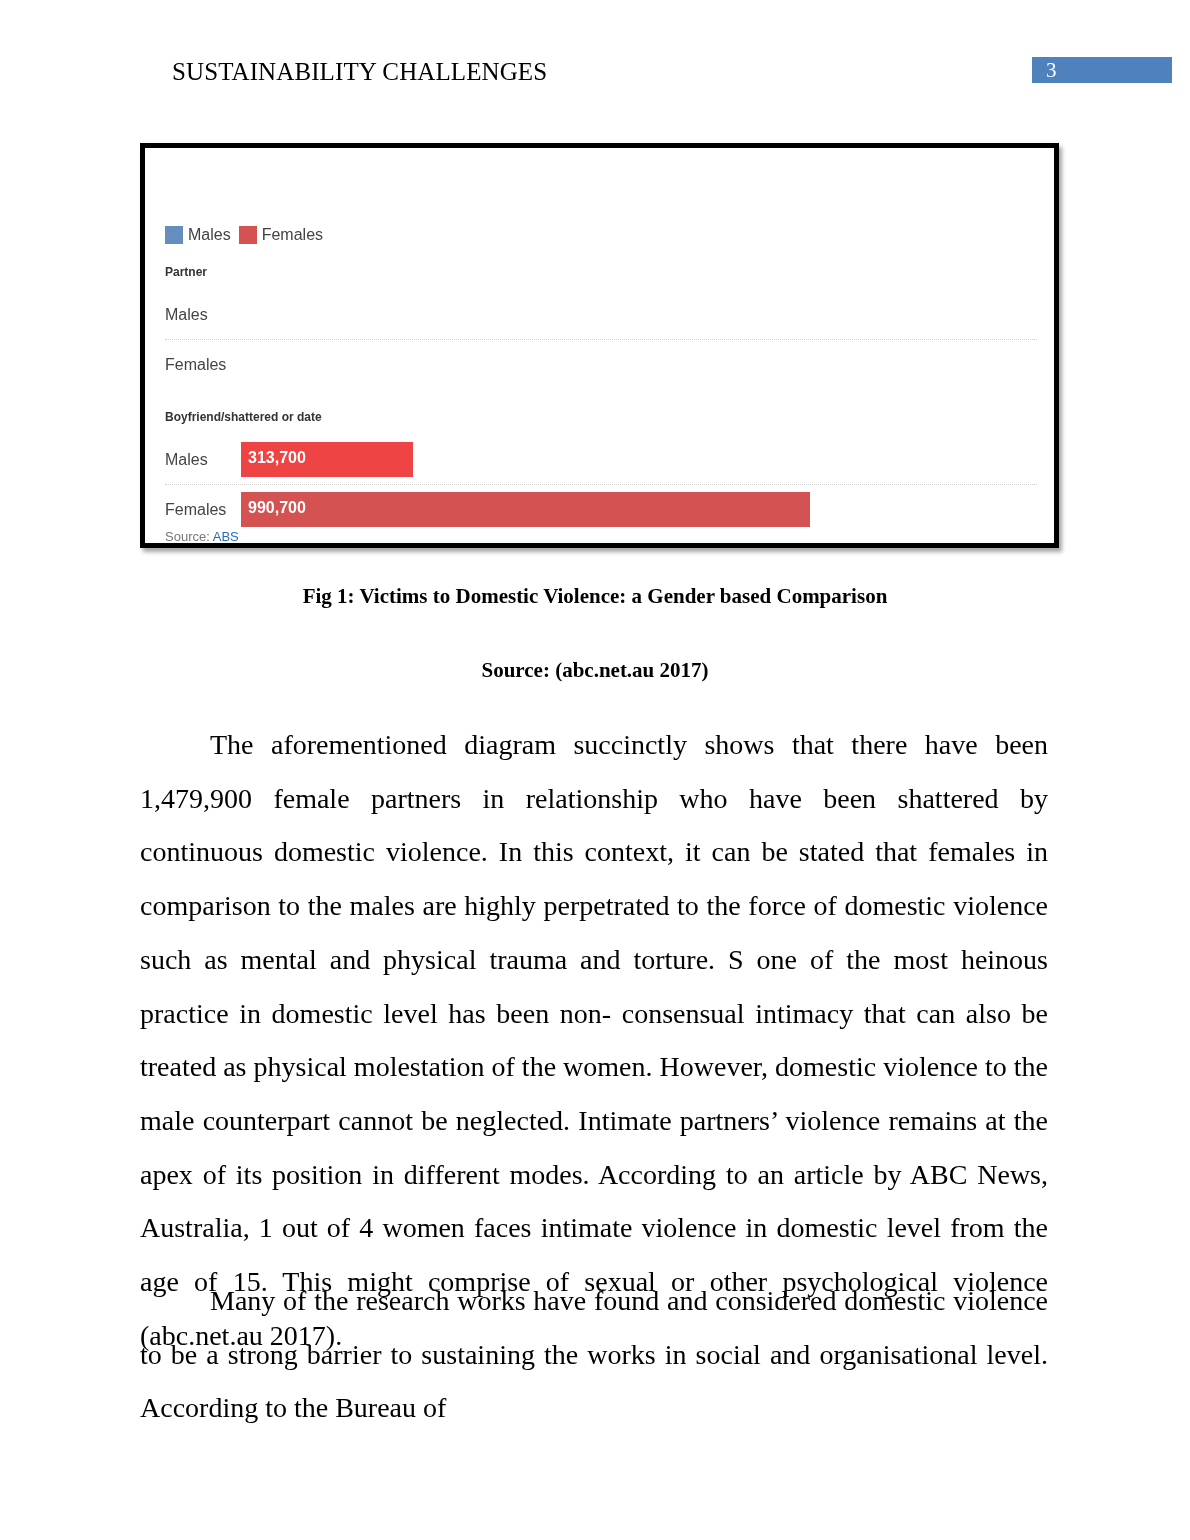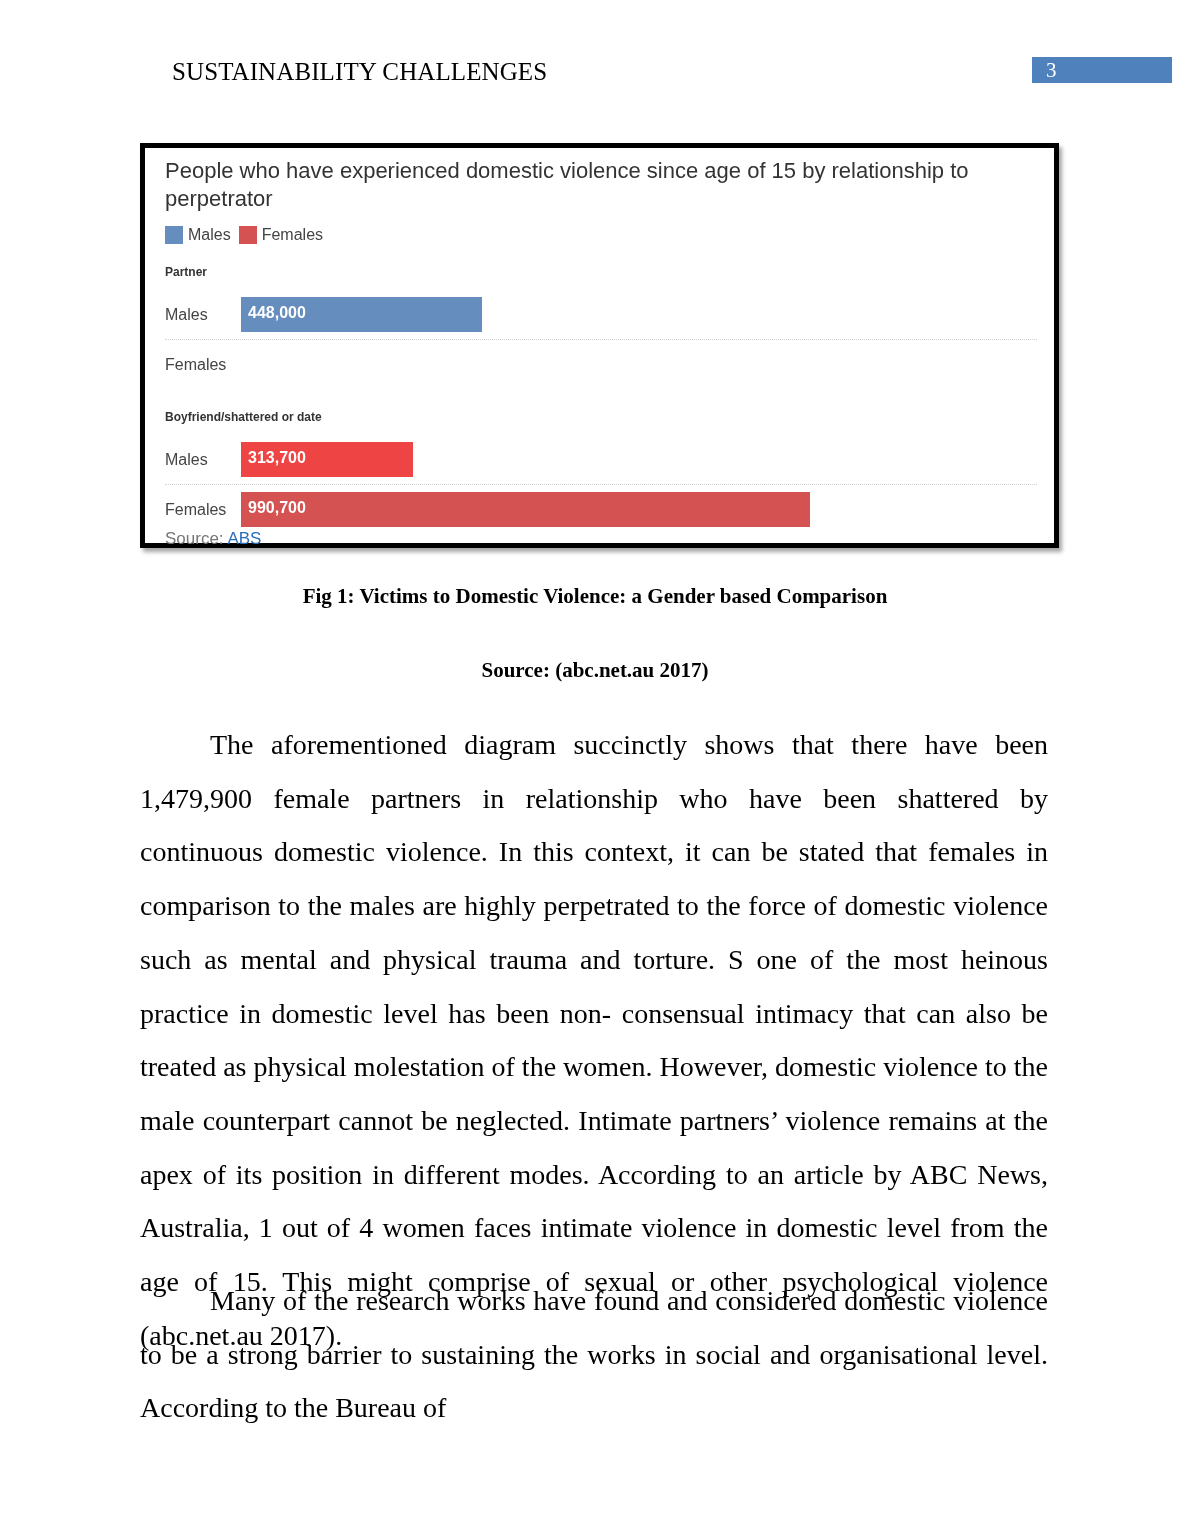--- a/index.html
+++ b/index.html
@@ -16,57 +16,53 @@
                  font-family: "Liberation Sans", sans-serif; color: #333; }
   .chart-title { position: absolute; left: 20px; top: 9px; width: 880px; font-size: 22px; line-height: 28px; color: #333; }
   .legend { position: absolute; left: 20px; top: 78px; display: flex; align-items: center; font-size: 16px; color: #444; }
   .legend-swatch { width: 18px; height: 18px; display: inline-block; margin-right: 5px; }
   .legend-item { display: flex; align-items: center; margin-right: 8px; }
   .group-label { position: absolute; left: 20px; font-size: 12px; font-weight: bold; color: #333; }
   .row-label { position: absolute; left: 20px; font-size: 16px; color: #444; }
   .bar { position: absolute; left: 96px; height: 35px; }
   .bar-label { position: absolute; left: 7px; top: 7px; color: #fff; font-size: 16px; font-weight: bold; white-space: nowrap; }
   .separator { position: absolute; left: 20px; width: 872px; border-top: 1px dotted #cfcfcf; }
-  .chart-source { position: absolute; left: 20px; top: 381px; font-size: 17px; color: #777; }
+  .chart-source { position: absolute; left: 20px; top: 381px; font-size: 13px; color: #777; }
   .chart-source a { color: #2a6ebb; text-decoration: none; }
 
   .caption { position: absolute; left: 0; width: 1190px; text-align: center; font-weight: bold; font-size: 21px; font-family: Liberation Serif, serif; }
 
   .body-text { position: absolute; left: 140px; width: 908px; font-size: 28px; line-height: 53.7px; text-align: justify; }
   .para-indent { text-indent: 70px; }
 </style>
 </head>
 <body>
 
 <div>
   <div class="header-title">SUSTAINABILITY CHALLENGES</div>
   <div class="page-num-box" style="background: rgb(79, 129, 189);">
     <span class="page-num">3</span>
   </div>
 </div>
 
 <div class="chart-frame">
   <div class="chart-inner" id="chart">
-    <div class="chart-title">People who have experienced domestic violence since age of 15 by relationship to perpetrator</div>
     <div class="legend">
       <span class="legend-item">
         <span class="legend-swatch" id="sw0" style="background: rgb(101, 141, 189);"></span>
         <span>Males</span>
       </span>
       <span class="legend-item">
         <span class="legend-swatch" id="sw1" style="background: rgb(212, 82, 82);"></span>
         <span>Females</span>
       </span>
     </div>
 
     <div class="group-label" style="top:117px">Partner</div>
     <div class="row-label" style="top:158px">Males</div>
-    <div class="bar" id="bar-0-0" style="top: 149px; width: 241px; background: rgb(101, 141, 189);">
-      <span class="bar-label">448,000</span>
-    </div>
     <div class="separator" style="top:191px"></div>
     <div class="row-label" style="top:208px">Females</div>
 
     <div class="group-label" style="top:262px">Boyfriend/shattered or date</div>
     <div class="row-label" style="top:303px">Males</div>
     <div class="bar" id="bar-1-0" style="top: 294px; width: 172px; background: #ef4444;">
       <span class="bar-label">313,700</span>
     </div>
     <div class="separator" style="top:336px"></div>
     <div class="row-label" style="top:353px">Females</div>

